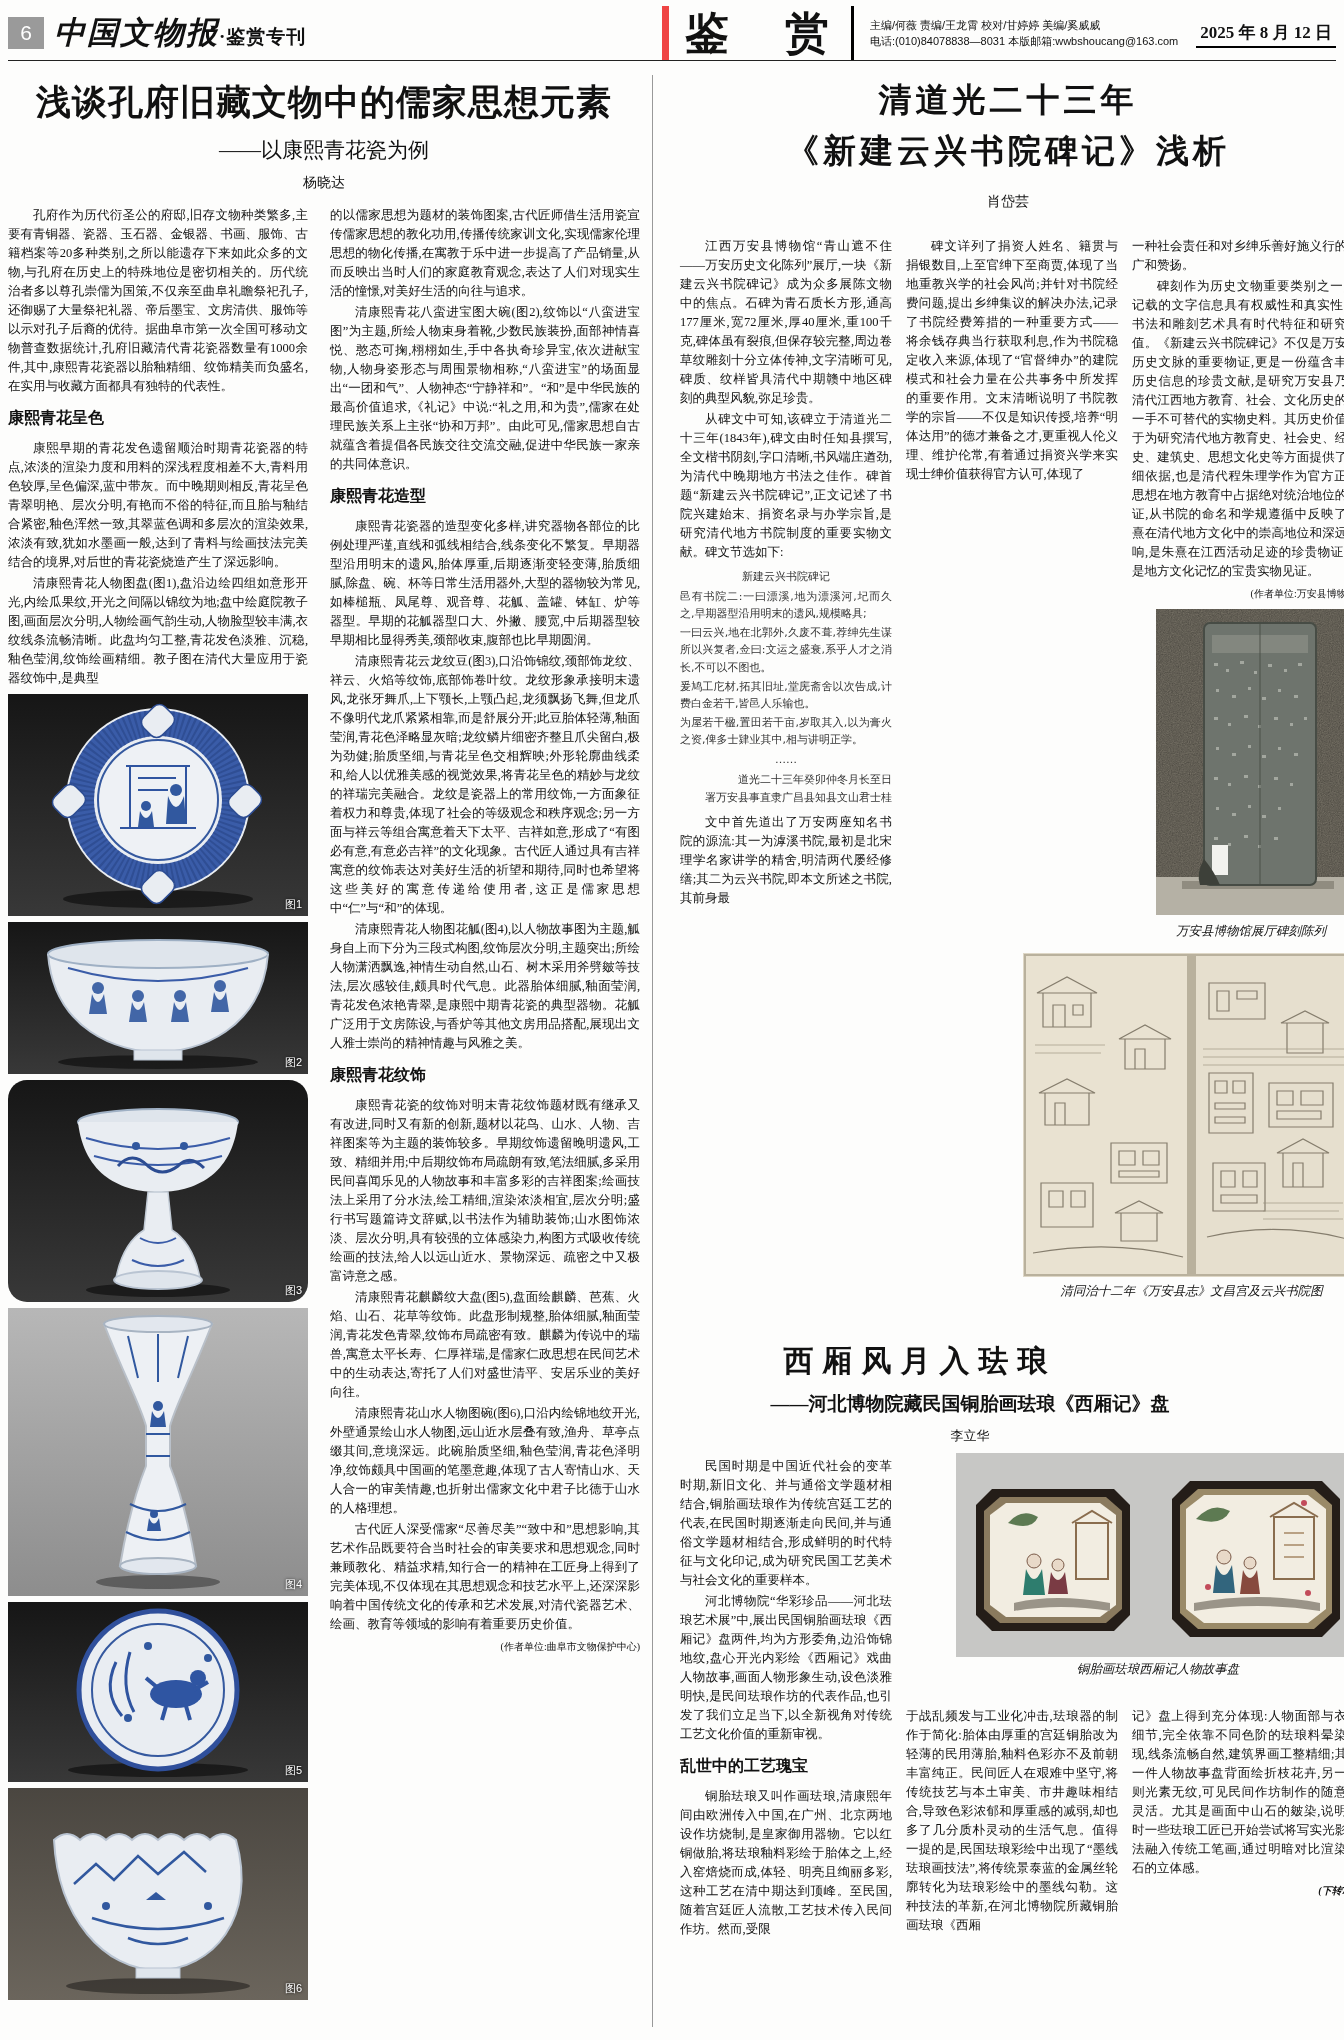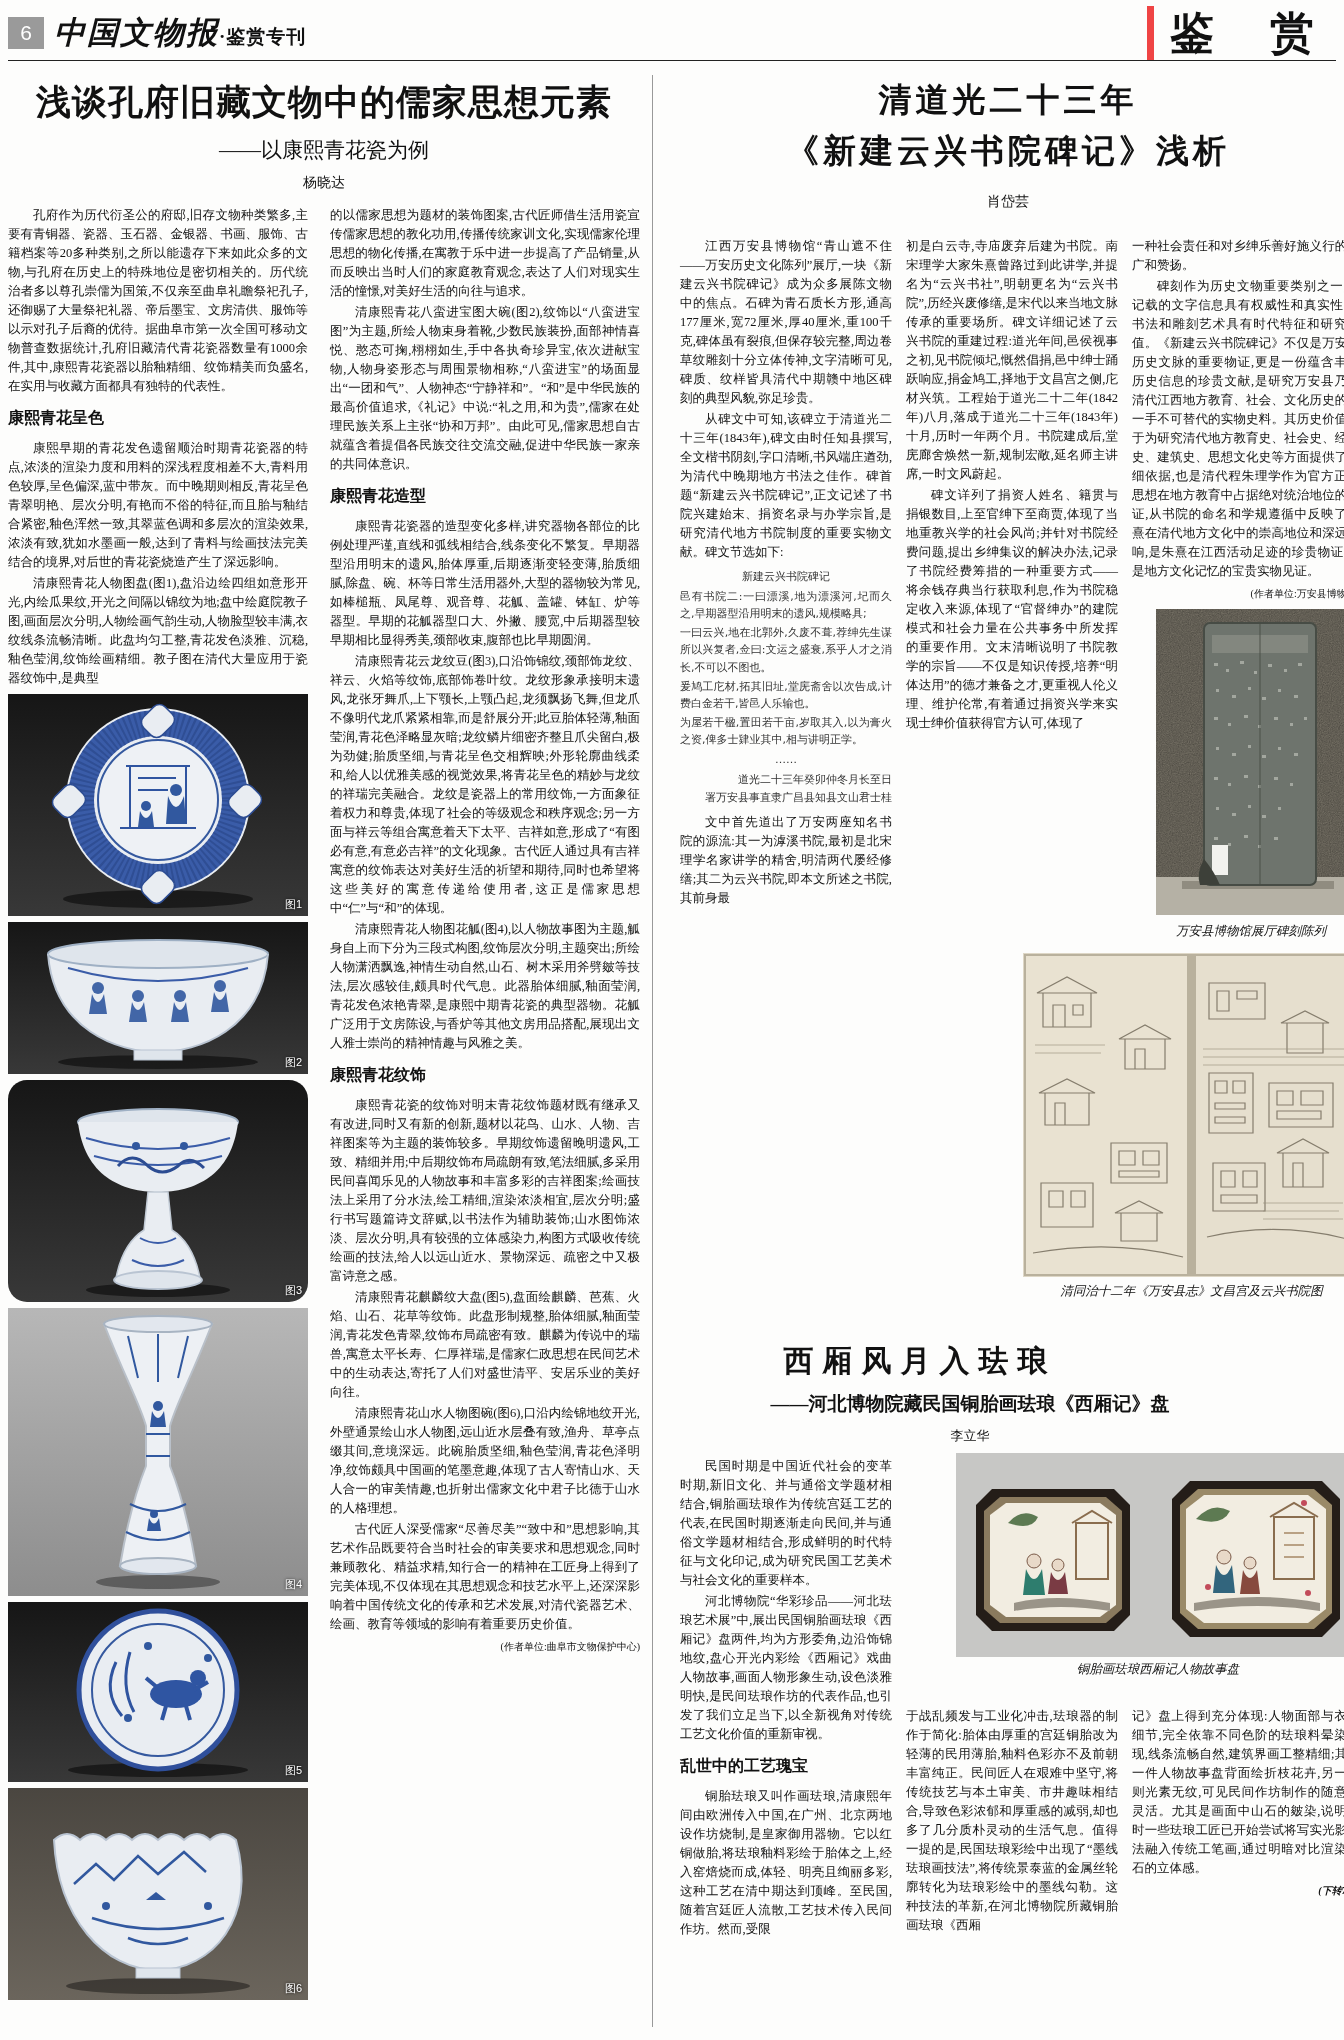--- a/index.html
+++ b/index.html
@@ -72,20 +72,27 @@
 <body>
 
 <div class="page">
 
   <div class="hdr">
     <div class="hdr-left">
       <div class="pagenum">6</div>
       <div class="masthead"><span>中国文物报</span><span class="masthead-sub">·鉴赏专刊</span></div>
     </div>
     <div class="hdr-center">鉴　赏</div>
+    <div class="hdr-right">
+      <div class="editors">
+        <div>主编/何薇 责编/王龙霄 校对/甘婷婷 美编/奚威威</div>
+        <div>电话:(010)84078838—8031 本版邮箱:wwbshoucang@163.com</div>
+      </div>
+      <div class="dateline">2025 年 8 月 12 日</div>
+    </div>
   </div>
 
   <div class="main">
     <div class="vrule"></div>
 
     <div class="la">
       <div class="la-head">
         <div class="la-title">浅谈孔府旧藏文物中的儒家思想元素</div>
         <div class="la-sub">——以康熙青花瓷为例</div>
         <div class="la-author">杨晓达</div>
@@ -259,21 +266,20 @@
           <div class="ql">爰鸠工庀材,拓其旧址,堂庑斋舍以次告成,计费白金若干,皆邑人乐输也。</div>
           <div class="ql">为屋若干楹,置田若干亩,岁取其入,以为膏火之资,俾多士肄业其中,相与讲明正学。</div>
           <div class="qt">……</div>
           <div class="qr">道光二十三年癸卯仲冬月长至日</div>
           <div class="qr">署万安县事直隶广昌县知县文山君士桂</div>
         </div>
         <p class="body">文中首先道出了万安两座知名书院的源流:其一为滹溪书院,最初是北宋理学名家讲学的精舍,明清两代屡经修缮;其二为云兴书院,即本文所述之书院,其前身最</p>
       </div>
 
       <div class="rcol c2">
-        <p class="body noind">初是白云寺,寺庙废弃后建为书院。南宋理学大家朱熹曾路过到此讲学,并提名为“云兴书社”,明朝更名为“云兴书院”,历经兴废修缮,是宋代以来当地文脉传承的重要场所。碑文详细记述了云兴书院的重建过程:道光年间,邑侯视事之初,见书院倾圮,慨然倡捐,邑中绅士踊跃响应,捐金鸠工,择地于文昌宫之侧,庀材兴筑。工程始于道光二十二年(1842年)八月,落成于道光二十三年(1843年)十月,历时一年两个月。书院建成后,堂庑廊舍焕然一新,规制宏敞,延名师主讲席,一时文风蔚起。</p>
         <p class="body">碑文详列了捐资人姓名、籍贯与捐银数目,上至官绅下至商贾,体现了当地重教兴学的社会风尚;并针对书院经费问题,提出乡绅集议的解决办法,记录了书院经费筹措的一种重要方式——将余钱存典当行获取利息,作为书院稳定收入来源,体现了“官督绅办”的建院模式和社会力量在公共事务中所发挥的重要作用。文末清晰说明了书院教学的宗旨——不仅是知识传授,培养“明体达用”的德才兼备之才,更重视人伦义理、维护伦常,有着通过捐资兴学来实现士绅价值获得官方认可,体现了</p>
       </div>
 
       <div class="rcol c3">
         <p class="body noind">一种社会责任和对乡绅乐善好施义行的推广和赞扬。</p>
         <p class="body">碑刻作为历史文物重要类别之一,其记载的文字信息具有权威性和真实性,其书法和雕刻艺术具有时代特征和研究价值。《新建云兴书院碑记》不仅是万安县历史文脉的重要物证,更是一份蕴含丰富历史信息的珍贵文献,是研究万安县乃至清代江西地方教育、社会、文化历史的第一手不可替代的实物史料。其历史价值在于为研究清代地方教育史、社会史、经济史、建筑史、思想文化史等方面提供了详细依据,也是清代程朱理学作为官方正统思想在地方教育中占据绝对统治地位的明证,从书院的命名和学规遵循中反映了朱熹在清代地方文化中的崇高地位和深远影响,是朱熹在江西活动足迹的珍贵物证,更是地方文化记忆的宝贵实物见证。</p>
         <div class="sig">(作者单位:万安县博物馆)</div>
       </div>
 
       <div class="photo" style="left:476px;top:542px;width:204px;height:306px;">

